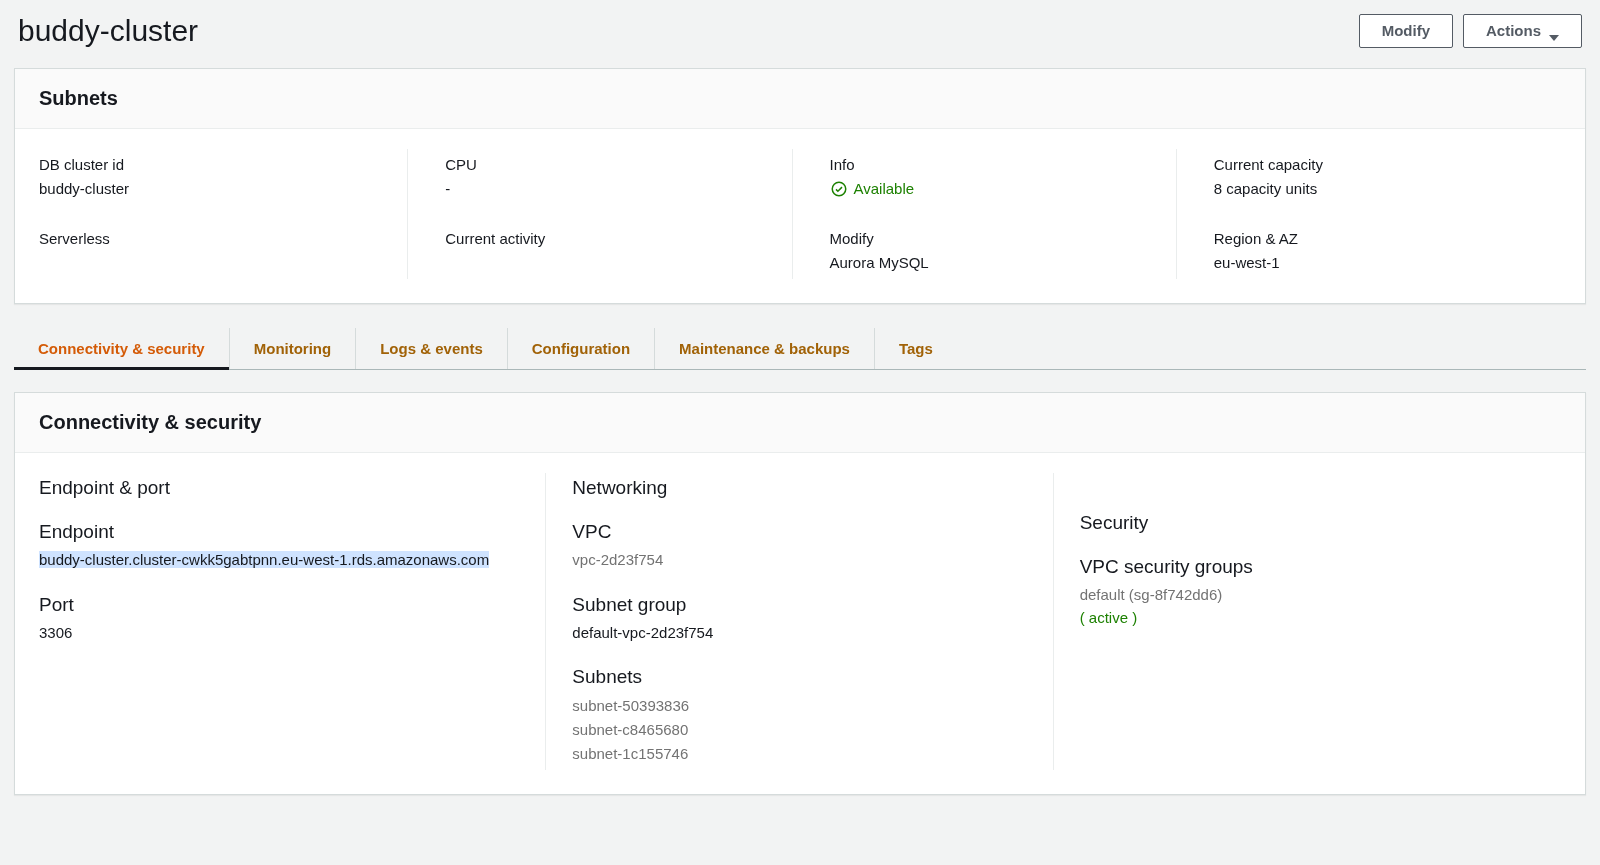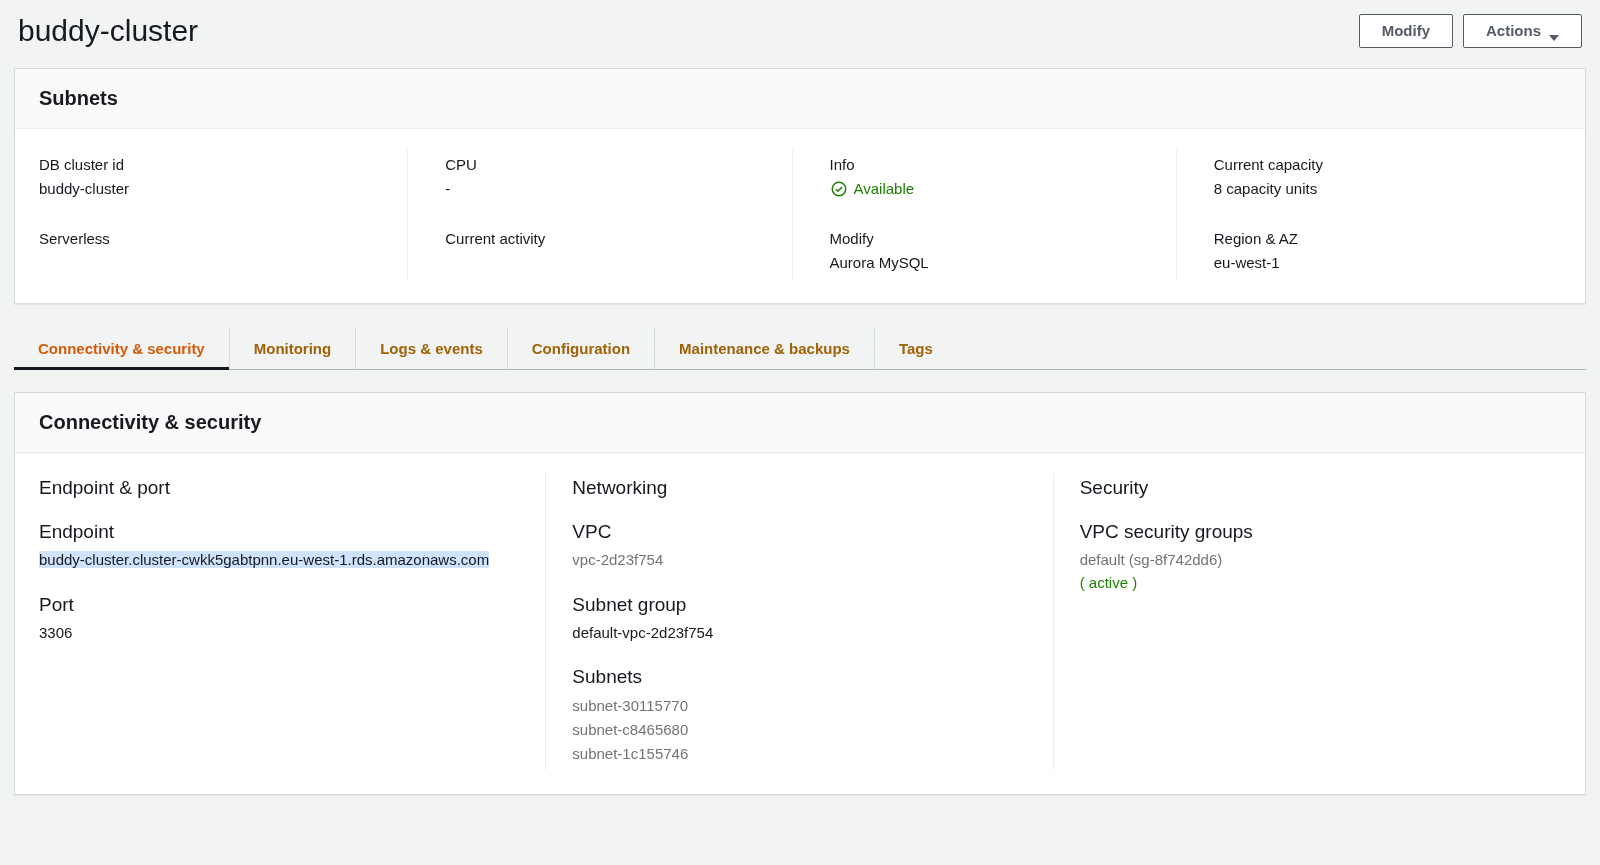--- a/index.html
+++ b/index.html
@@ -115,21 +115,21 @@
     background: #16191f;
   }
 
   
   .conn-grid {
     display: grid;
     grid-template-columns: 1fr 1fr 1fr;
   }
   .conn-col { padding: 4px 26px; border-right: 1px solid #eaeded; }
   .conn-col:first-child { padding-left: 0; }
-  .conn-col:last-child { border-right: none; padding-right: 0; }
+  .conn-col:last-child { border-right: none; padding-right: 0; margin-top: 35px; }
   .conn-col h3 {
     font-size: 19px;
     font-weight: 400;
     margin-bottom: 22px;
   }
   .sub { margin-bottom: 22px; }
   .sub:last-child { margin-bottom: 0; }
   .sub-label { font-size: 19px; margin-bottom: 6px; color:#16191f;}
   .sub-value { font-size: 15px; color:#16191f; line-height:1.5;}
   .link-list a { display:block; line-height:1.6; width:fit-content;}
@@ -248,21 +248,21 @@
             <a href="#">vpc-2d23f754</a>
           </div>
         </div>
         <div class="sub">
           <div class="sub-label">Subnet group</div>
           <div class="sub-value">default-vpc-2d23f754</div>
         </div>
         <div class="sub">
           <div class="sub-label">Subnets</div>
           <div class="sub-value link-list">
-            <a href="#">subnet-30115770</a>
+            <a href="#">subnet-50393836</a>
             <a href="#">subnet-c8465680</a>
             <a href="#">subnet-1c155746</a>
           </div>
         </div>
       </div>
 
       <div class="conn-col">
         <h3>Security</h3>
         <div class="sub">
           <div class="sub-label">VPC security groups</div>

